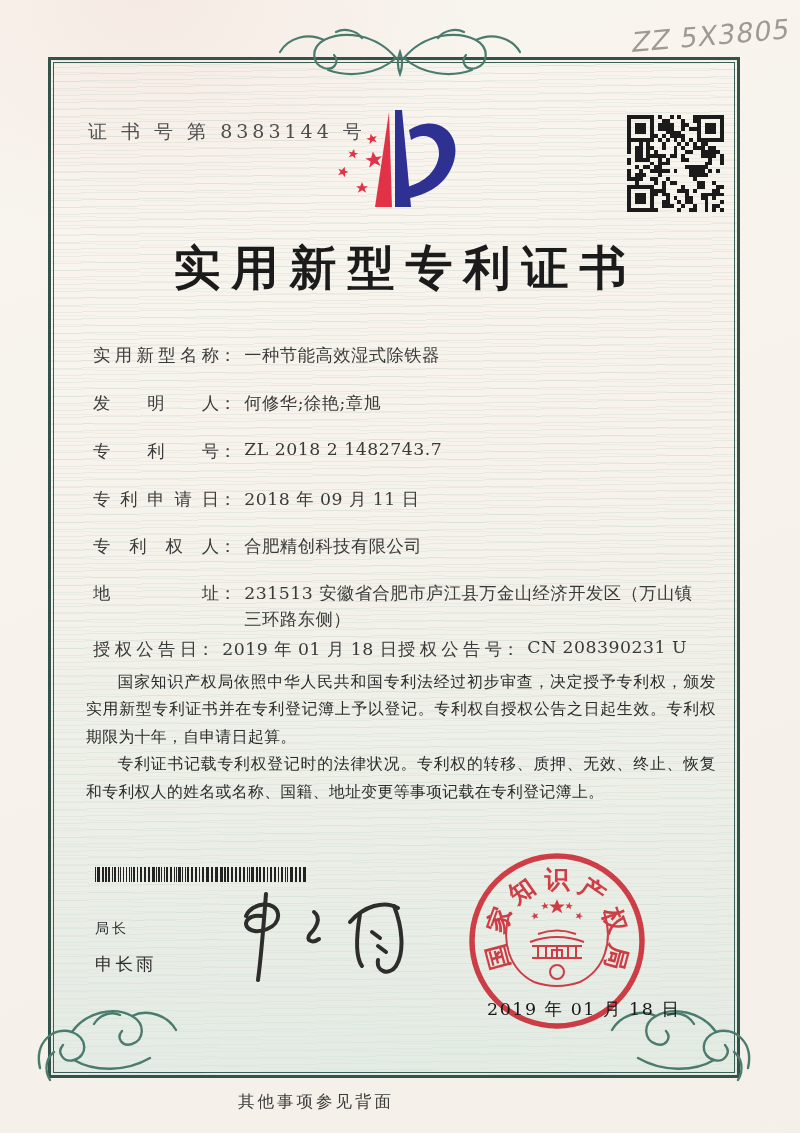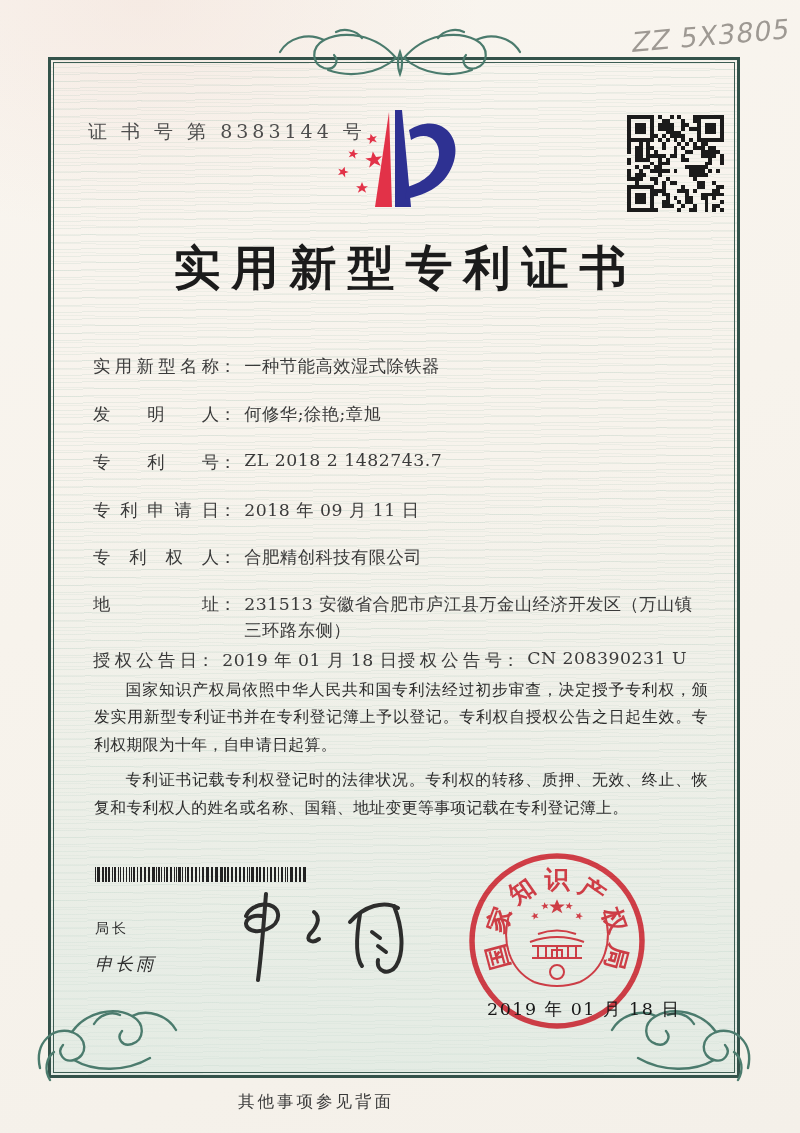--- a/index.html
+++ b/index.html
@@ -42,39 +42,39 @@
     font-size:19px;color:#4d4d4d;letter-spacing:4px;
   }
   .logo{position:absolute;left:330px;top:108px;}
   .qr{position:absolute;left:627px;top:115px;width:97px;height:97px;}
   .title{
     position:absolute;left:0;top:237px;width:800px;
     text-align:center;font-size:47px;font-weight:600;color:#1b1b1b;
     letter-spacing:11px;text-indent:11px;
   }
   .fields{position:absolute;left:93px;top:0;width:632px;font-size:17.3px;color:#3a3a3a;}
-  .field-row{position:absolute;left:0;white-space:nowrap;margin-top:11px;}
+  .field-row{position:absolute;left:0;white-space:nowrap;}
   .field-label{
     display:inline-block;width:126px;vertical-align:top;
     text-align:justify;text-align-last:justify;
   }
   .field-label.narrow{width:104px;}
   .colon{display:inline-block;vertical-align:top;}
   .field-value{display:inline-block;vertical-align:top;margin-left:8px;letter-spacing:0.5px;}
   .field-value.wrap{white-space:normal;width:452px;line-height:1.5;}
   .grant-group2{position:absolute;left:305px;top:0;white-space:nowrap;}
   .paragraphs{
     position:absolute;left:86px;top:668px;width:630px;
     font-size:15.8px;line-height:1.74;color:#2c2c2c;letter-spacing:0.4px;
     text-align:justify;
   }
-  .paragraphs p{margin:8px;text-indent:2em;}
+  .paragraphs p{margin:0;text-indent:2em;}
   .barcode{position:absolute;left:95px;top:867px;width:212px;height:15px;}
   .director-title{position:absolute;left:95px;top:920px;font-size:14px;color:#2f2f2f;letter-spacing:3px;}
-  .director-name{position:absolute;left:95px;top:952px;font-size:17.5px;color:#2f2f2f;letter-spacing:3px;font-style:italic;}
+  .director-name{position:absolute;left:95px;top:952px;font-size:17.5px;color:#2f2f2f;letter-spacing:3px;}
   .signature{position:absolute;left:222px;top:882px;}
   .seal{position:absolute;left:466px;top:850px;width:182px;height:182px;mix-blend-mode:multiply;}
   .seal-date{
     position:absolute;left:487px;top:997px;z-index:3;
     font-size:17.5px;color:#171717;letter-spacing:1.5px;white-space:nowrap;
   }
   .page-indicator{
     position:absolute;left:0;top:1041px;width:800px;text-align:center;
     font-size:15.5px;color:#333;letter-spacing:2px;
   }

